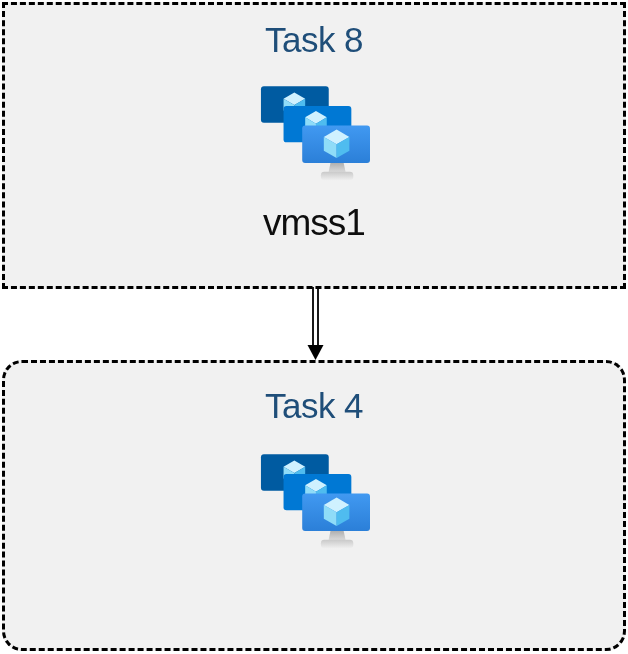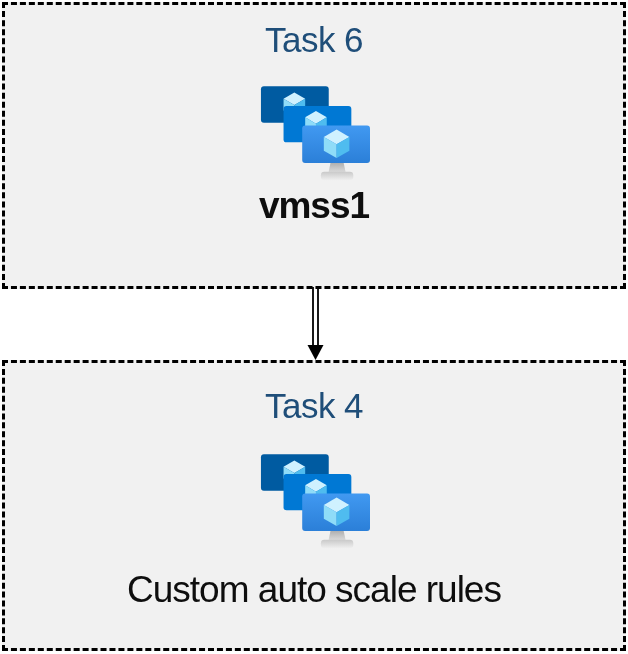--- a/index.html
+++ b/index.html
@@ -21,21 +21,21 @@
     width: 624px;
     box-sizing: border-box;
     background: #F1F1F1;
     border: 3px dashed #000000;
     display: flex;
     flex-direction: column;
     align-items: center;
     overflow: hidden;
   }
   .box-task3 { top: 2px;   height: 287px; }
-  .box-task4 { top: 360px; height: 291px; }
+  .box-task4 { top: 360px; height: 291px; border-radius: 20px; }
 
   .box-title {
     color: #1F4E79;
     font-size: 35px;
     line-height: 1.2;
     letter-spacing: -0.5px;
     white-space: nowrap;
   }
   .box-task3 .box-title { margin-top: 14px; }
   .box-task4 .box-title { margin-top: 22px; }
@@ -49,21 +49,21 @@
   .box-task4 .vmss-icon { margin-top: 24px; }
 
   .box-labels {
     text-align: center;
     color: #0E0E0E;
     font-size: 37px;
     line-height: 1.13;
     letter-spacing: -1px;
     white-space: nowrap;
   }
-  .box-task3 .box-labels { margin-top: 3px; font-weight: bold; }
+  .box-task3 .box-labels { margin-top: 20px; }
   .box-task4 .box-labels { margin-top: 19px; }
 
   .connector {
     position: absolute;
     left: 305px;
     top: 287px;
   }
 </style>
 </head>
 <body>
@@ -104,38 +104,35 @@
         <rect x="45" y="43" width="69" height="38" rx="3" fill="url(#front-grad)"></rect>
 
         <polygon points="80,46.9 93,54.5 80,62 67,54.5" fill="#CFF1FF"></polygon>
         <polygon points="67,54.5 80,62 80,76 67,68.5" fill="#8FDCF8"></polygon>
         <polygon points="80,62 93,54.5 93,68.5 80,76" fill="#4FBCEF"></polygon>
       </symbol>
     </defs>
   </svg>
 
   <div class="task-box box-task3">
-    <div class="box-title">Task 6</div>
+    <div class="box-title">Task 8</div>
     <svg class="vmss-icon" viewBox="0 0 114 100">
       <use href="#vmss-symbol"></use>
     </svg>
     <div class="box-labels">
       <div>vmss1</div>
     </div>
   </div>
 
   <svg class="connector" width="22" height="74" viewBox="0 0 22 74">
     <line x1="8" y1="0" x2="8" y2="60" stroke="#000000" stroke-width="1.8"></line>
     <line x1="13" y1="0" x2="13" y2="60" stroke="#000000" stroke-width="1.8"></line>
     <polygon points="2.5,58 18.5,58 10.5,73" fill="#000000"></polygon>
   </svg>
 
   <div class="task-box box-task4">
     <div class="box-title">Task 4</div>
     <svg class="vmss-icon" viewBox="0 0 114 100">
       <use href="#vmss-symbol"></use>
     </svg>
-    <div class="box-labels">
-      <div>Custom auto scale rules</div>
-    </div>
   </div>
 
 </div>
 
 </body></html>

